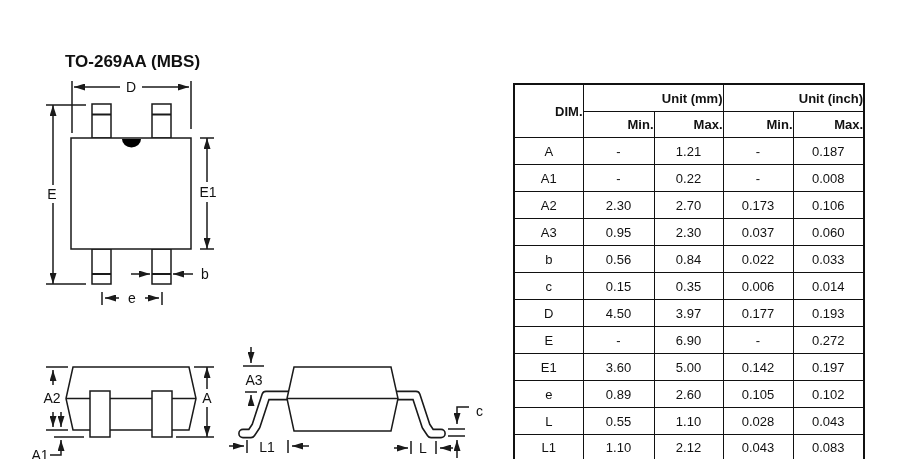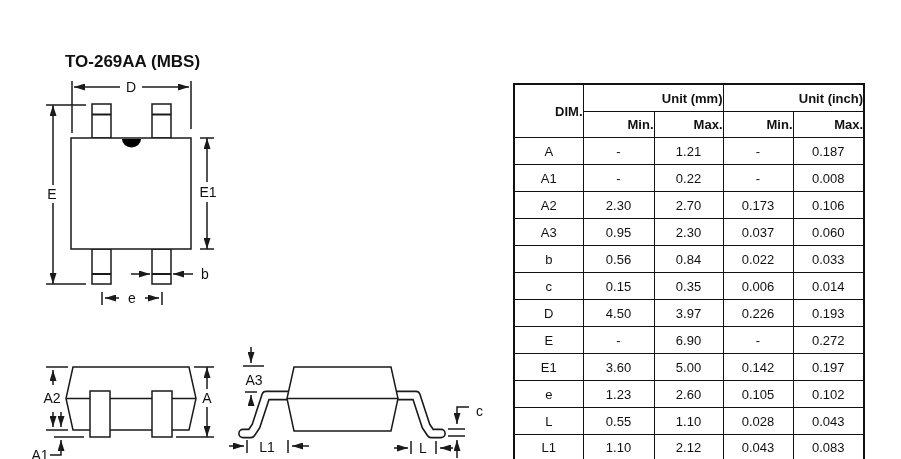--- a/index.html
+++ b/index.html
@@ -250,40 +250,40 @@
           <td>c</td>
           <td>0.15</td>
           <td>0.35</td>
           <td>0.006</td>
           <td>0.014</td>
         </tr>
       <tr>
           <td>D</td>
           <td>4.50</td>
           <td>3.97</td>
-          <td>0.226</td>
+          <td>0.177</td>
           <td>0.193</td>
         </tr>
       <tr>
           <td>E</td>
           <td>-</td>
           <td>6.90</td>
           <td>-</td>
           <td>0.272</td>
         </tr>
       <tr>
           <td>E1</td>
           <td>3.60</td>
           <td>5.00</td>
           <td>0.142</td>
           <td>0.197</td>
         </tr>
       <tr>
           <td>e</td>
-          <td>1.23</td>
+          <td>0.89</td>
           <td>2.60</td>
           <td>0.105</td>
           <td>0.102</td>
         </tr>
       <tr>
           <td>L</td>
           <td>0.55</td>
           <td>1.10</td>
           <td>0.028</td>
           <td>0.043</td>

